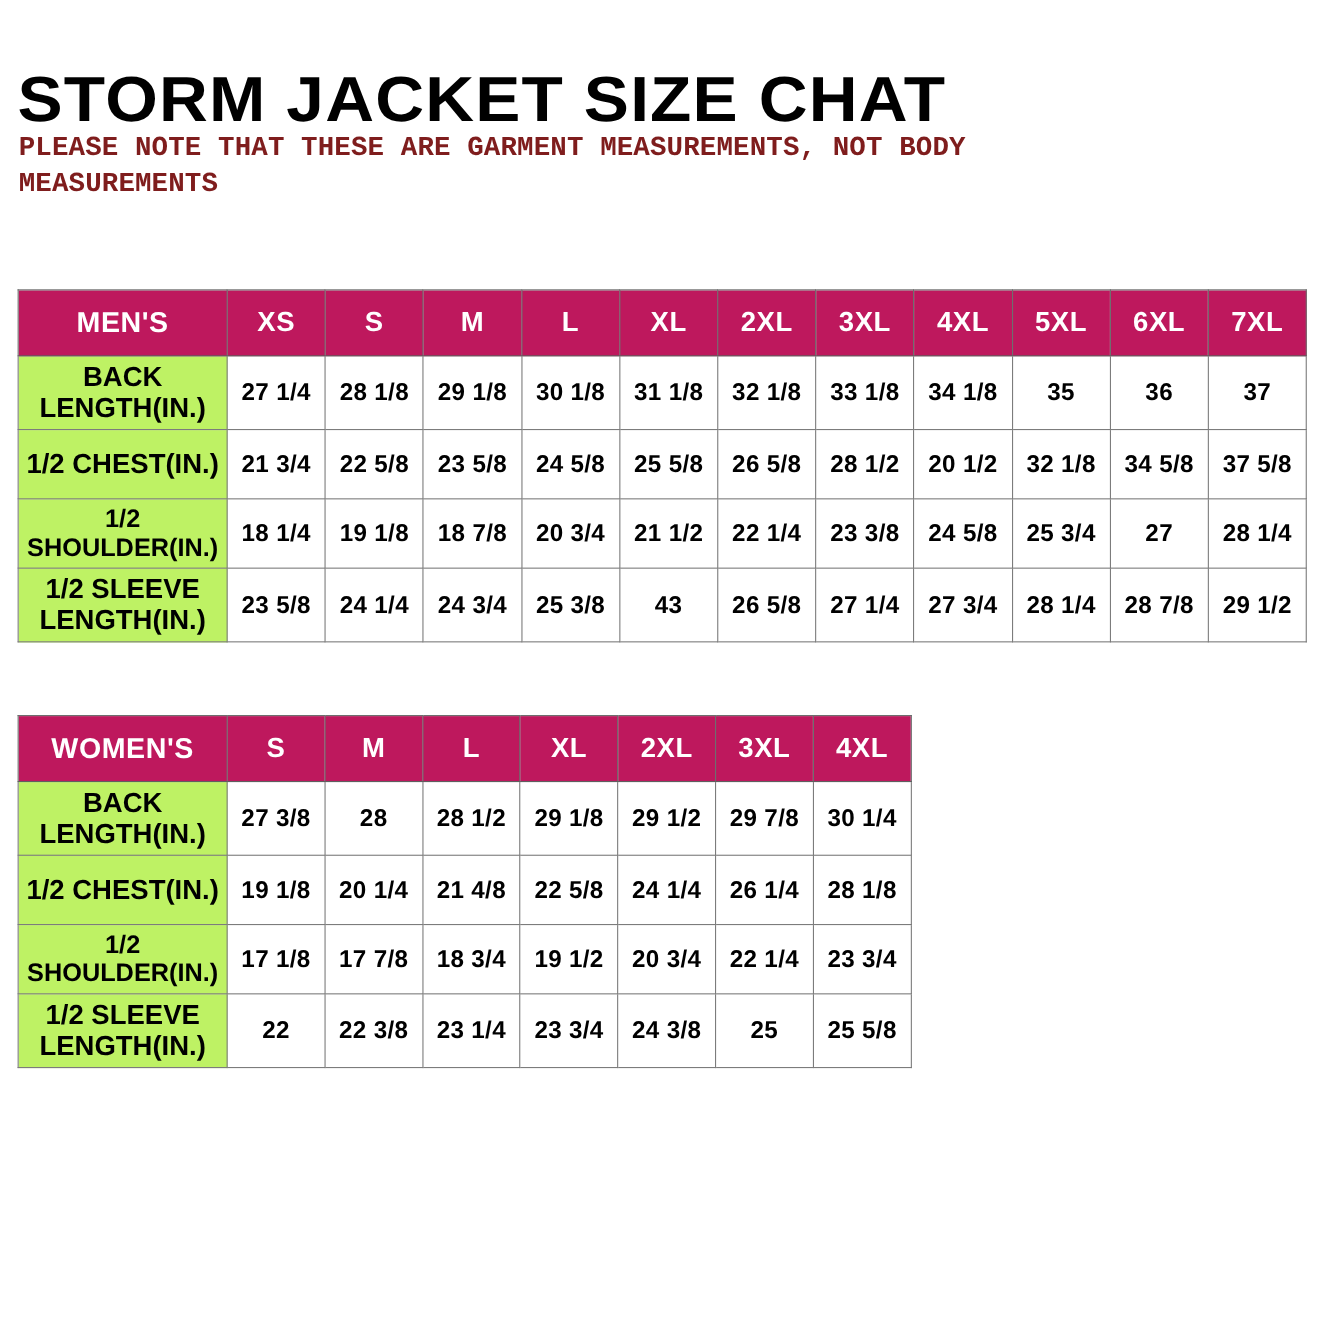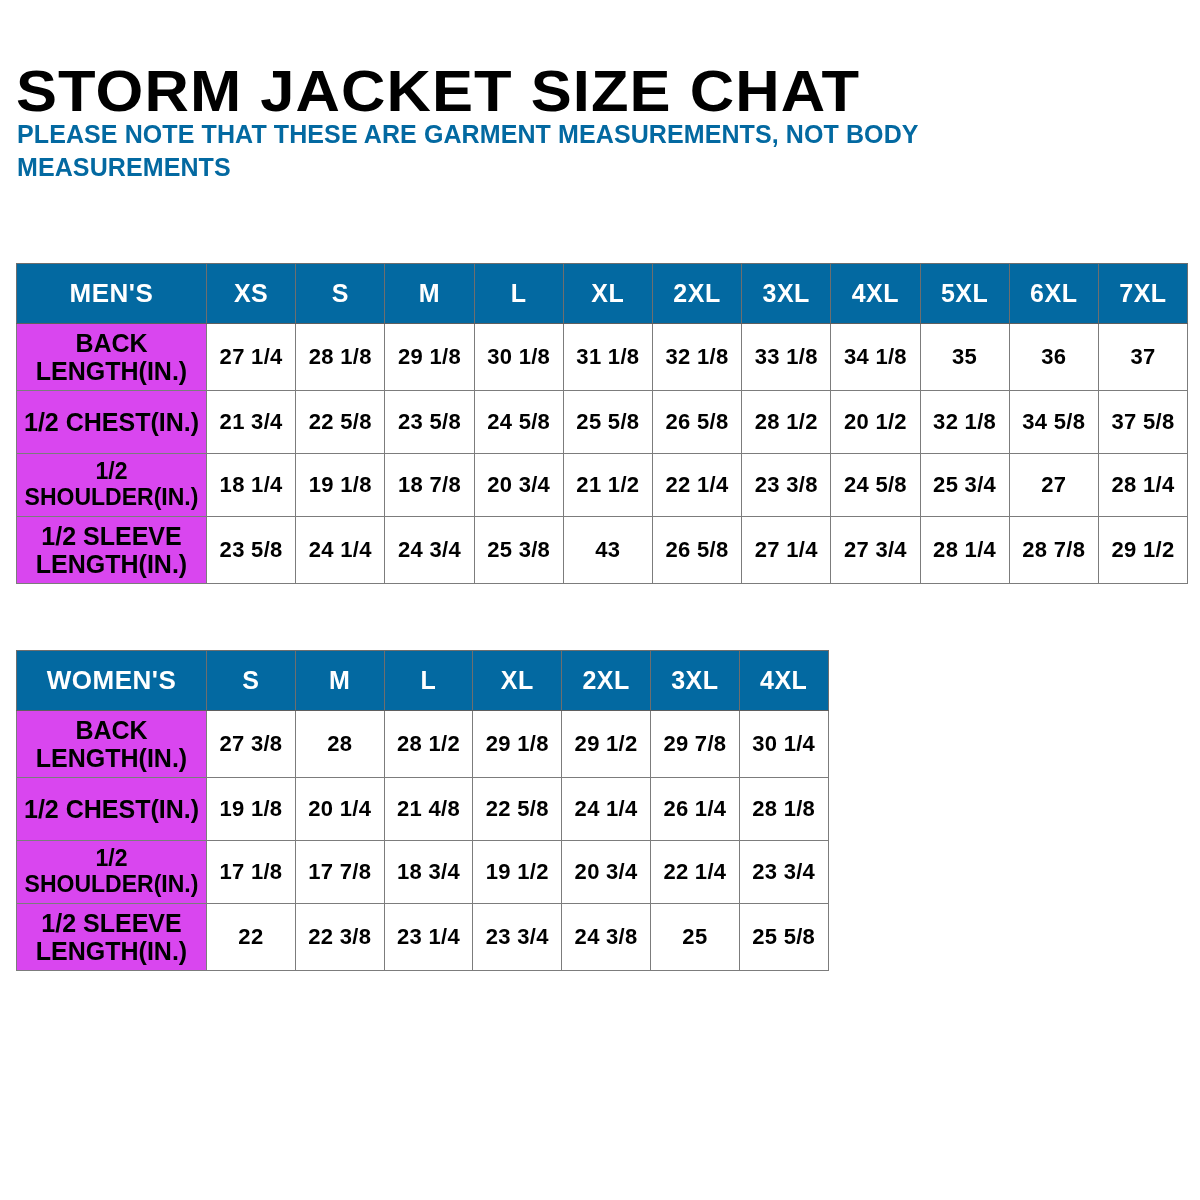--- a/index.html
+++ b/index.html
@@ -41,54 +41,55 @@
 
   
   .note-text {
     position: absolute;
     left: 17px;
     top: 118px;
     width: 960px;
     font-size: 25px;
     font-weight: bold;
     line-height: 1.32;
-    color: #0369a1;
+    color: #7f1d1d;
     letter-spacing: 0.1px;
+    font-family: Liberation Mono, monospace;
   }
 
   
   .size-table {
     position: absolute;
     border-collapse: collapse;
     table-layout: fixed;
     background: #ffffff;
   }
   .size-table td,
   .size-table th {
     border: 1px solid #7c7c7c;
     padding: 0;
     text-align: center;
     vertical-align: middle;
     background: #ffffff;
     font-weight: bold;
   }
   .size-table thead th {
-    background: #0369a1;
+    background: #be185d;
     color: #ffffff;
     border-color: #6e6e6e;
     border-bottom: 1px solid #5f5f5f;
     font-size: 25px;
     height: 59px;
     letter-spacing: 0.5px;
   }
   .size-table thead th.corner-head {
     font-size: 26px;
   }
   .size-table tbody td.row-label {
-    background: #d946ef;
+    background: #bef264;
     color: #000000;
     font-size: 25px;
     line-height: 1.12;
     font-weight: bold;
     padding: 2px 4px;
   }
   .size-table tbody td.row-label.small {
     font-size: 23px;
   }
   .size-table tbody td.value {

